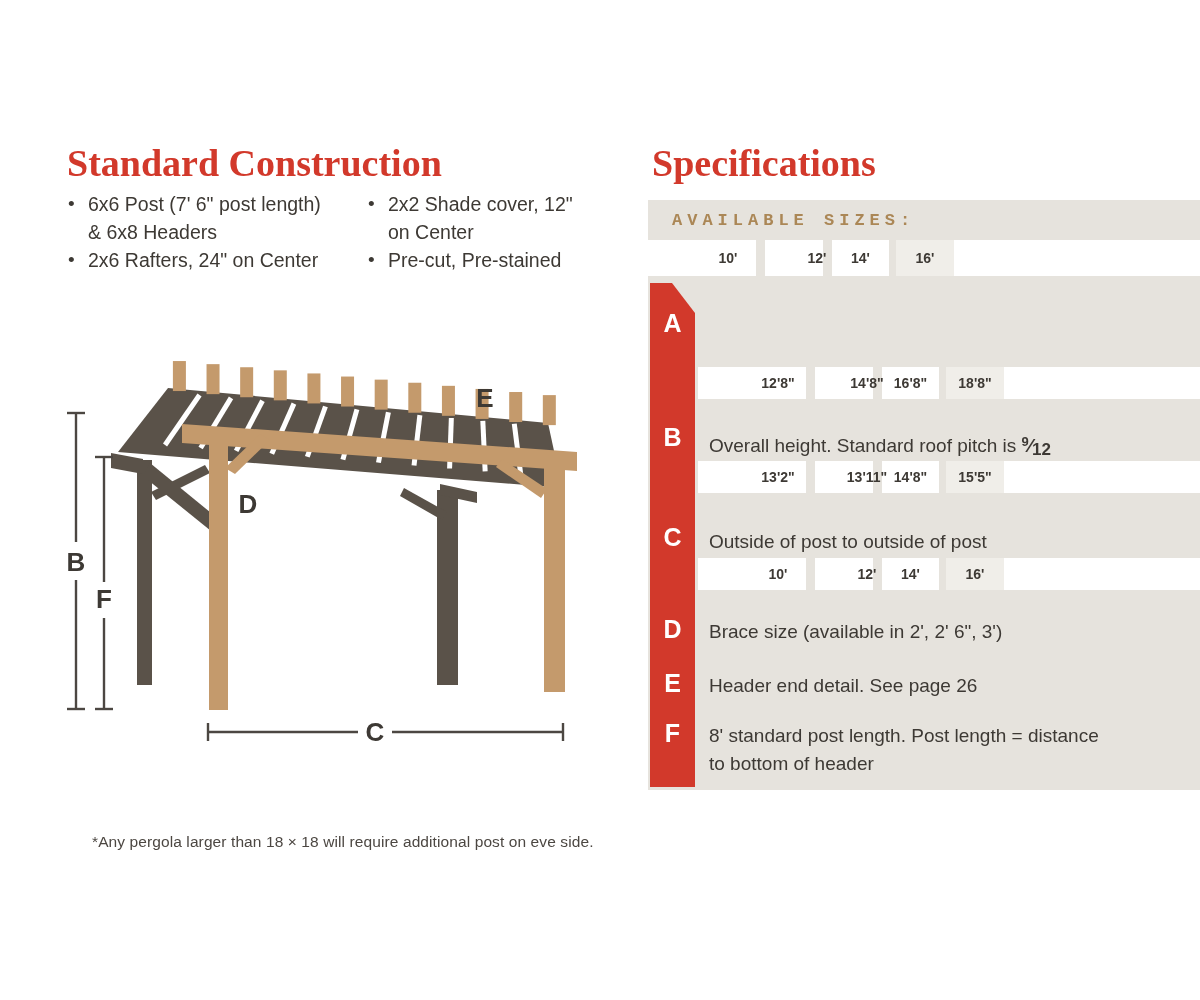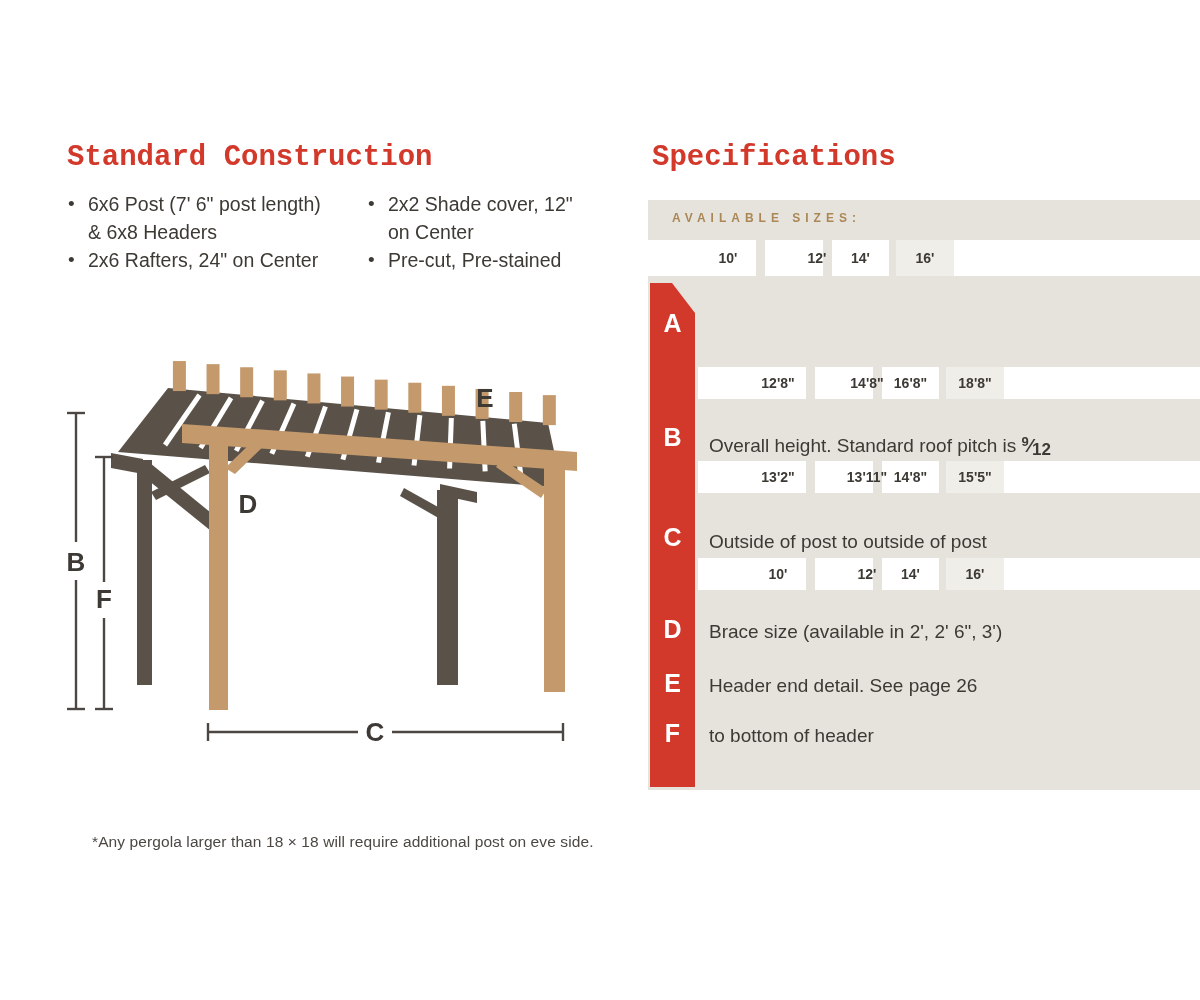--- a/index.html
+++ b/index.html
@@ -4,32 +4,32 @@
 <style>
   :root{
     --red:#d2392b; --panel:#e6e3dd; --tan-text:#ab8756; --ink:#4c4742;
     --ink-dark:#3d3934; --wood-dark:#5a5249; --wood-tan:#c49a6c;
     --cell4:#f0eee9; --white:#ffffff;
   }
   *{margin:0;padding:0;box-sizing:border-box;}
   body{width:1200px;height:1000px;position:relative;background:#fff;overflow:hidden;
        font-family:"Liberation Sans",sans-serif;color:var(--ink);}
   .abs{position:absolute;}
-  .heading{font-family:Liberation Mono, monospace;font-weight:bold;font-size:29px;
+  .heading{font-family:Liberation Serif, serif;font-weight:bold;font-size:38px;
            letter-spacing:0px;color:var(--red);white-space:nowrap;}
   
   .bullets{top:190px;left:66px;width:540px;font-size:19.5px;line-height:28px;color:var(--ink-dark);}
   .bullet-col{position:absolute;top:0;}
   .bullet{position:relative;padding-left:22px;}
   .bullet::before{content:"•";position:absolute;left:2px;top:0;font-size:19px;color:var(--ink-dark);}
   .footnote{top:833px;left:68px;font-size:15.5px;color:var(--ink);letter-spacing:0.1px;margin-left:24px;}
   
   .panel{top:200px;left:648px;width:552px;height:590px;background:var(--panel);}
-  .avail{position:absolute;top:11px;left:24px;font-family:Liberation Sans, sans-serif;
-         font-weight:bold;font-size:12px;letter-spacing:5px;color:var(--tan-text);white-space:nowrap;}
+  .avail{position:absolute;top:11px;left:24px;font-family:Liberation Mono, monospace;
+         font-weight:bold;font-size:17px;letter-spacing:5px;color:var(--tan-text);white-space:nowrap;}
   .strip{position:absolute;left:50px;right:0;height:32px;background:var(--white);}
   .strip.full{left:0;height:36px;}
   .gap{position:absolute;top:0;bottom:0;background:var(--panel);}
   .gap.g1{left:108px;width:9px}.gap.g2{left:175px;width:9px}.gap.g3{left:241px;width:7px}
   .cell4bg{position:absolute;top:0;bottom:0;left:248px;width:58px;background:var(--cell4);}
   .cellv{position:absolute;top:0;bottom:0;text-align:center;font-weight:bold;font-size:14px;
          color:var(--ink-dark);line-height:32px;}
   .strip.full .cellv{line-height:36px;}
   .c1{left:52px;width:56px}.c2{left:134px;width:70px}.c3{left:184px;width:57px}.c4{left:248px;width:58px}
   .redband{position:absolute;top:83px;left:2px;width:45px;height:504px;background:var(--red);
@@ -195,20 +195,21 @@
     <div class="cellv c4">16'</div>
   </div>
 
   <div class="rowtext" style="top:418px">
     <div>Brace size (available in 2', 2' 6", 3')</div>
   </div>
   <div class="rowtext" style="top:472px">
     <div>Header end detail. See page 26</div>
   </div>
   <div class="rowtext" style="top:522px">
+    <div>8' standard post length. Post length = distance</div>
     <div>to bottom of header</div>
   </div>
 
   <div class="redband"></div>
   <div class="rowletter" style="top:108px">A</div>
   <div class="rowletter" style="top:222px">B</div>
   <div class="rowletter" style="top:322px">C</div>
   <div class="rowletter" style="top:414px">D</div>
   <div class="rowletter" style="top:468px">E</div>
   <div class="rowletter" style="top:518px">F</div>

